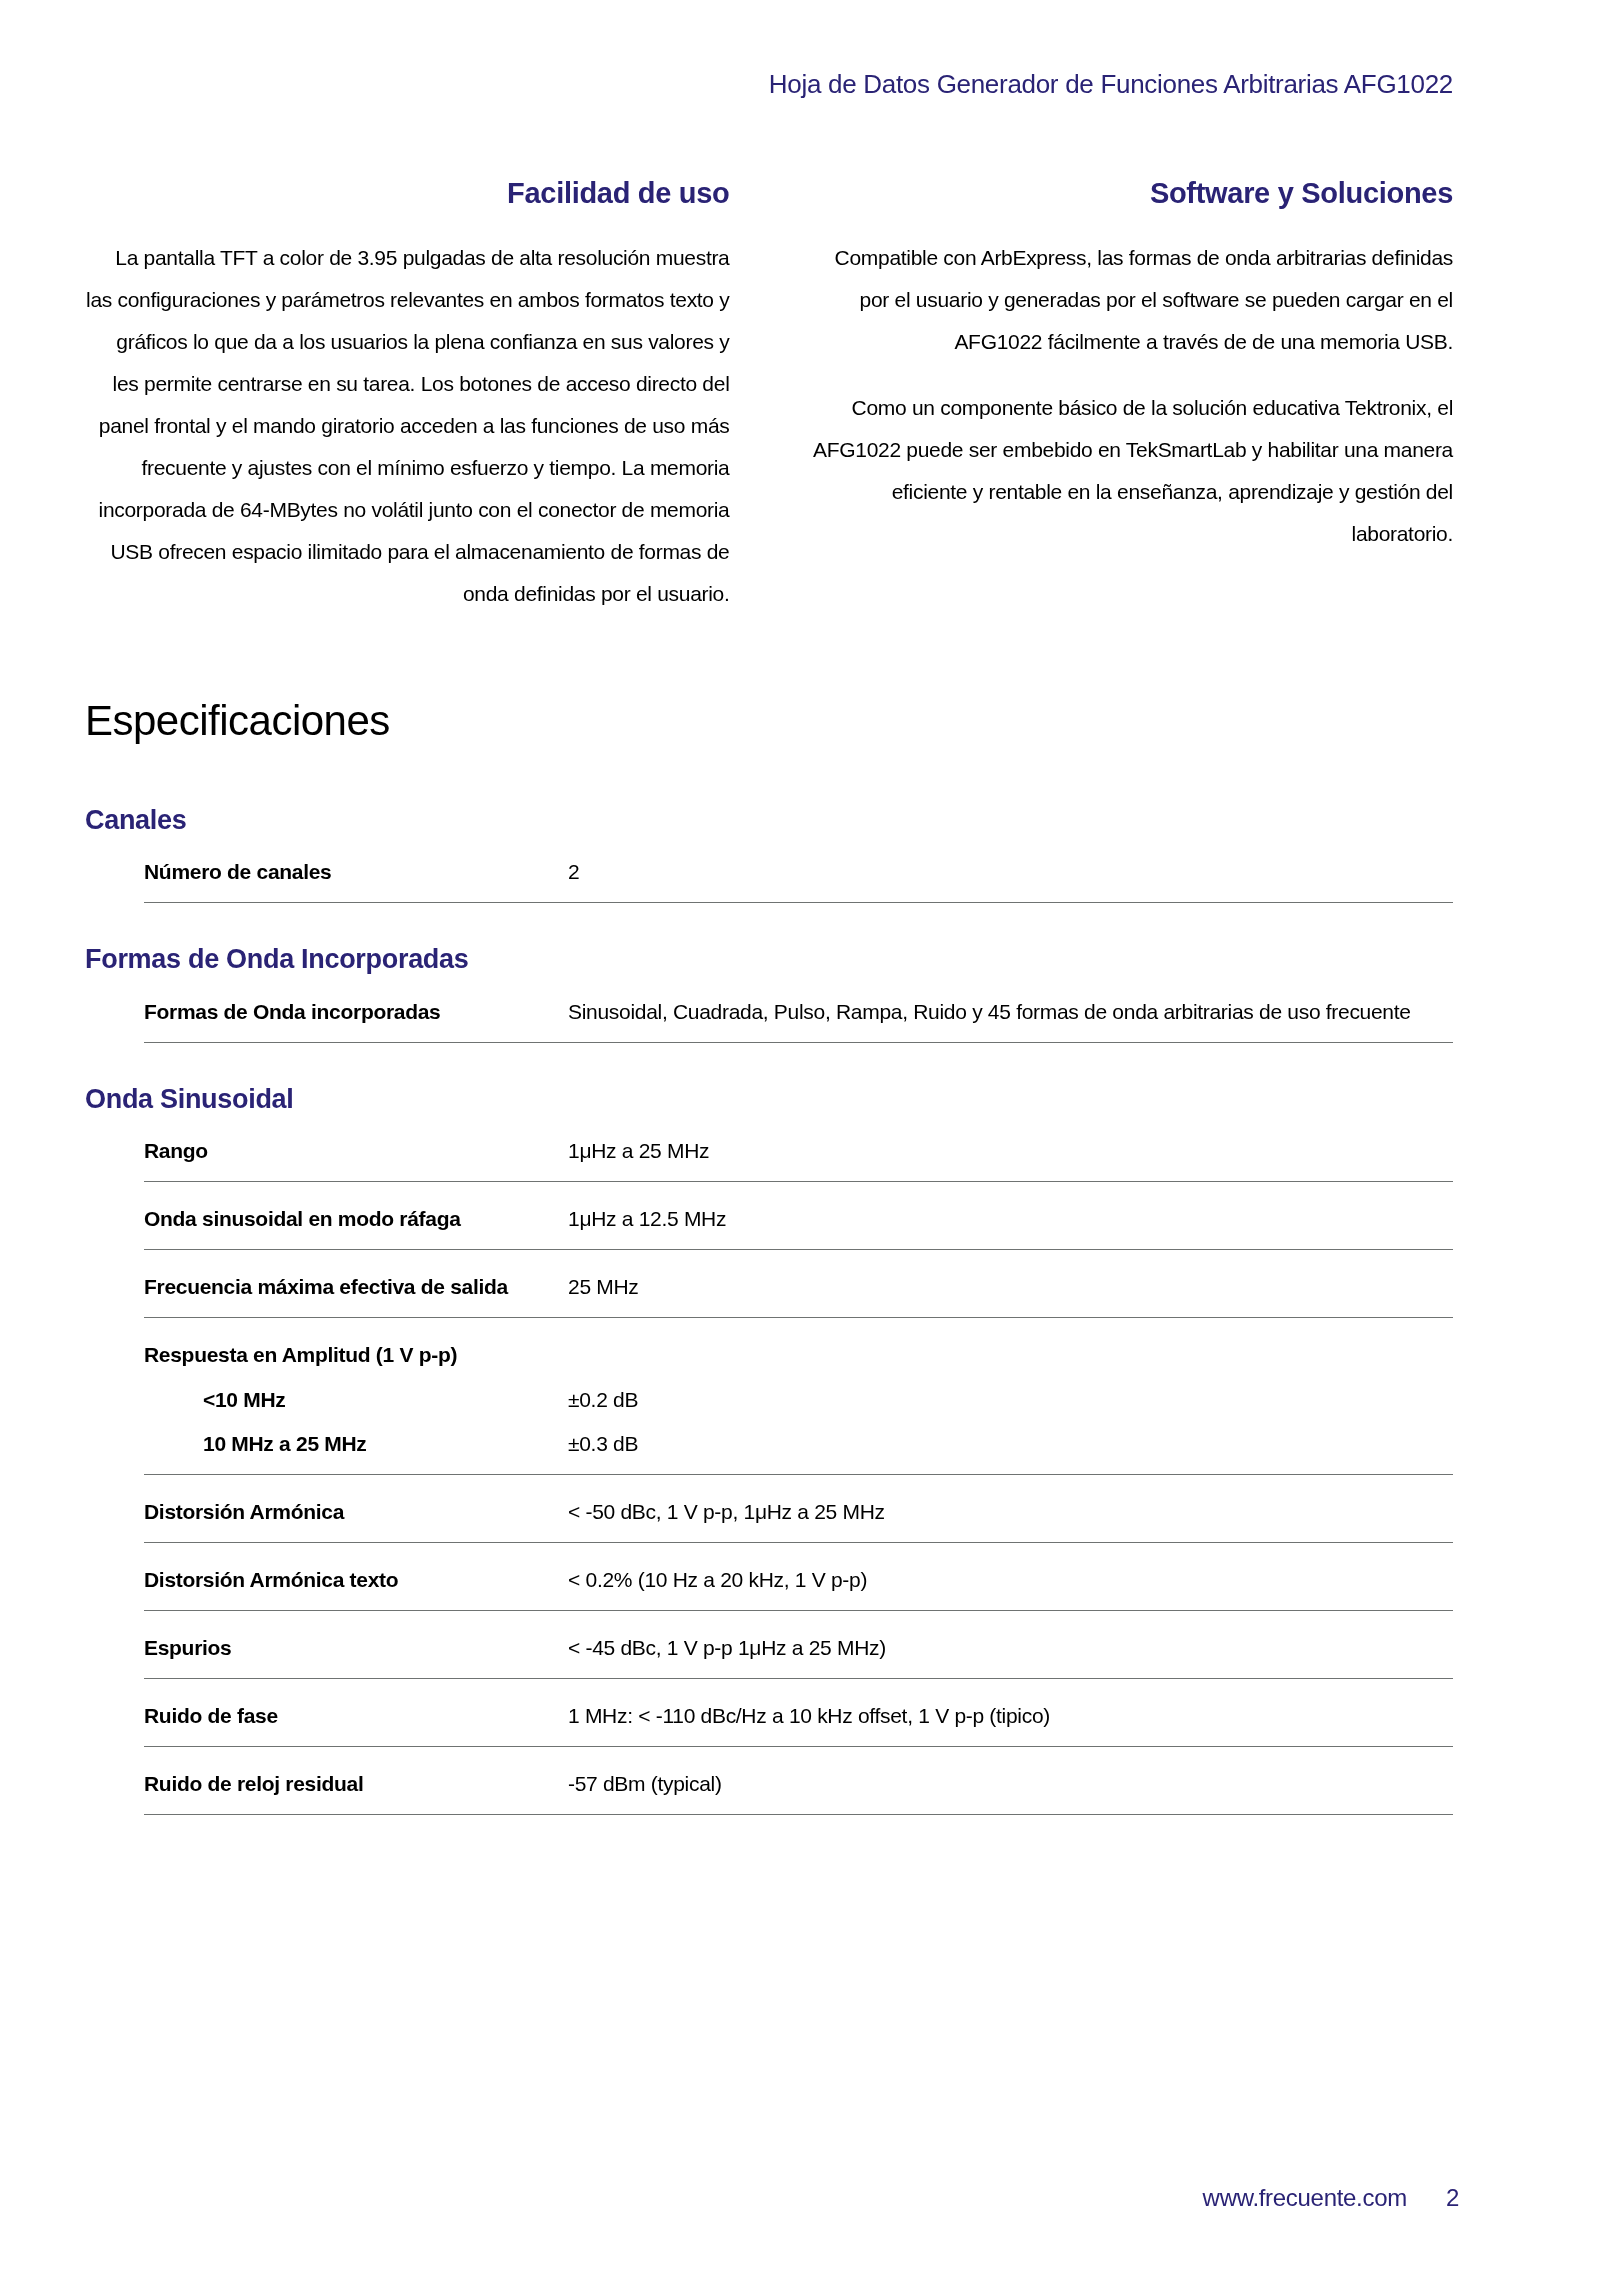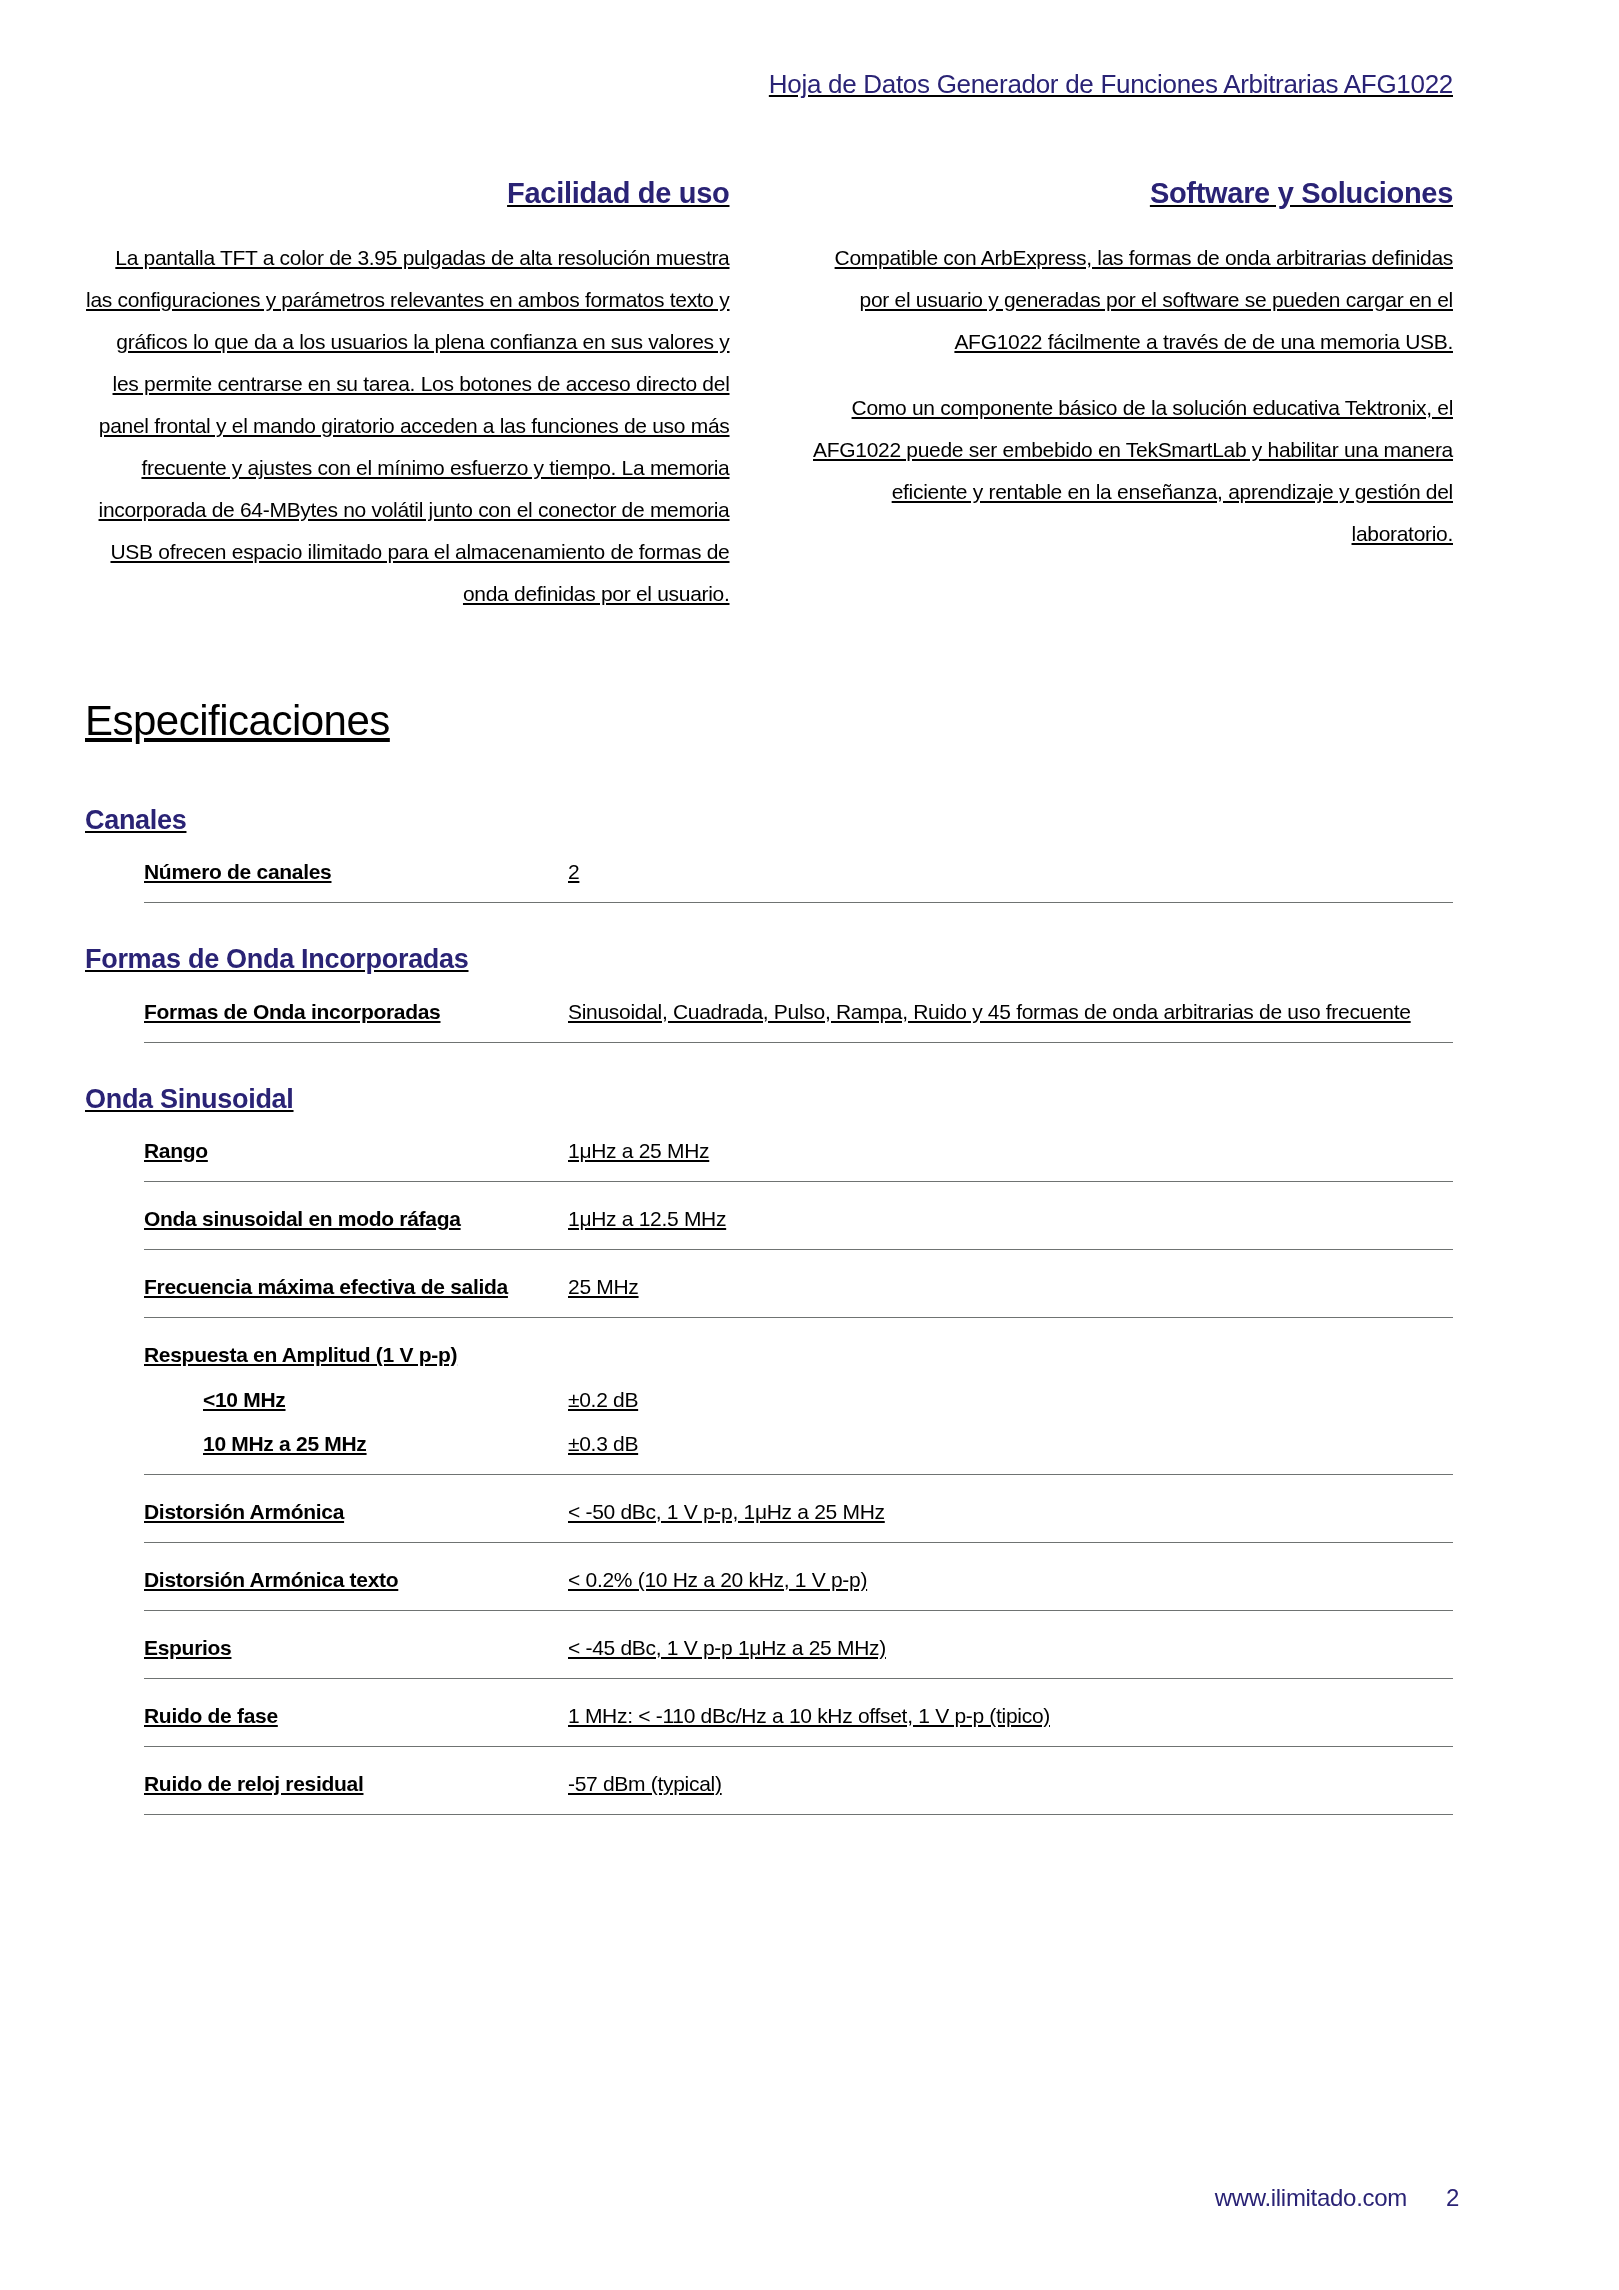--- a/index.html
+++ b/index.html
@@ -10,21 +10,20 @@
     color: #000000;
     -webkit-font-smoothing: antialiased;
   }
   .page {
     position: relative;
     width: 1533px;
     height: 2291px;
     background: #ffffff;
     overflow: hidden;
     padding: 70px 80px 0 85px;
-    text-decoration: underline;
   }
   
   .doc-header {
     text-align: right;
     color: #2a2375;
     font-size: 26px;
     line-height: 29.5px;
     letter-spacing: -0.3px;
   }
   
@@ -227,17 +226,17 @@
             <div class="spec-value">-57 dBm (typical)</div>
           </div>
         </div>
 
       </div>
     </section>
 
   </div>
 
   <div class="doc-footer">
-    <span class="footer-url">www.ilimitado.com</span><span class="footer-page">2</span>
+    <span class="footer-url">www.frecuente.com</span><span class="footer-page">2</span>
   </div>
 
 </div>
 
 
 </body></html>

